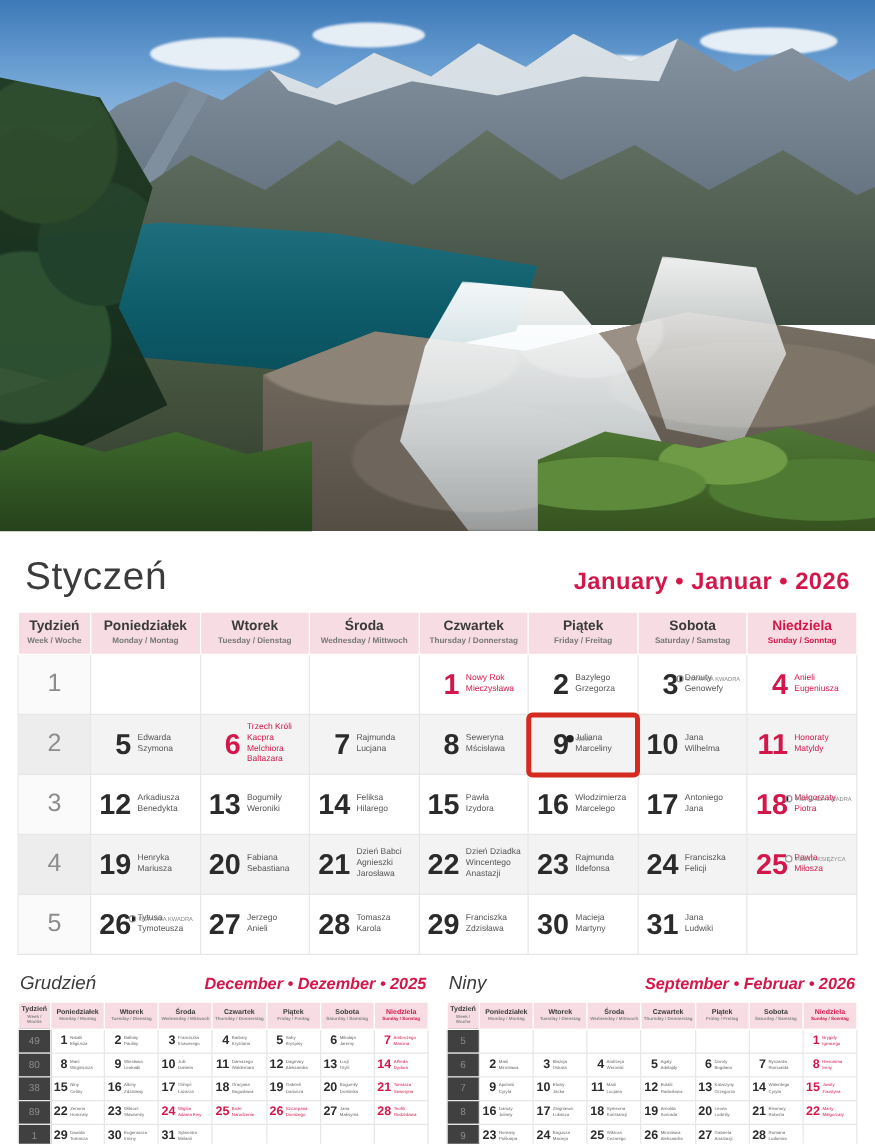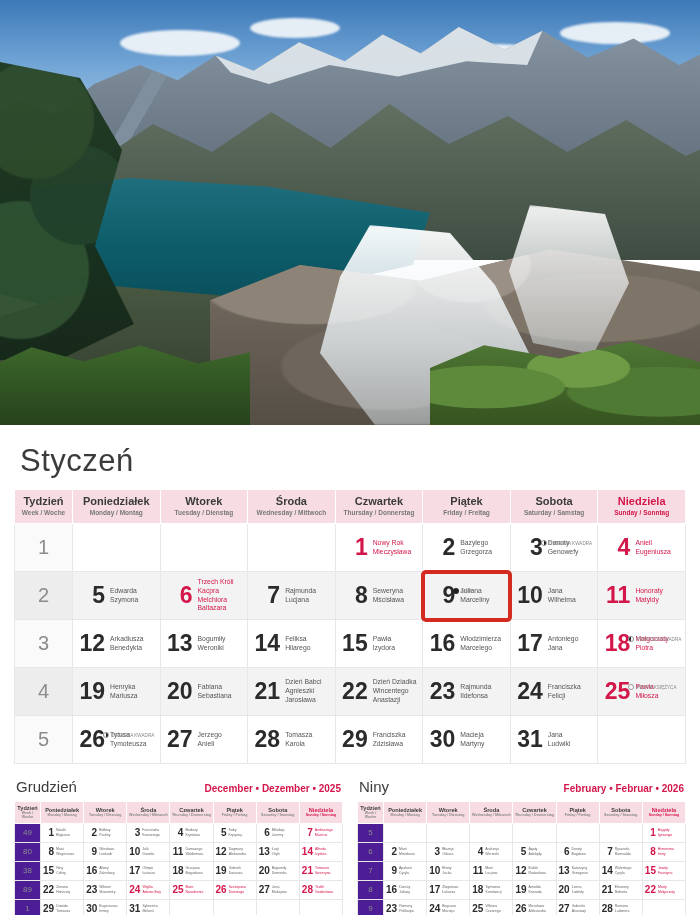--- a/index.html
+++ b/index.html
@@ -130,30 +130,30 @@
   .moon .dot.last { background:linear-gradient(to right,#fff 50%,#222 50%); border:1px solid #999; }
 
   .today-box {
     position:absolute; border:4px solid #d42a1f; border-radius:5px;
     pointer-events:none;
   }
 
   
   .minis { display:flex; gap:14px; padding:14px 14px 0 14px; }
   .mini { flex:1; }
-  .mini-head { display:flex; align-items:baseline; justify-content:space-between; padding:0 2px 6px 2px; }
+  .mini-head { display:flex; align-items:baseline; justify-content:space-between; padding:0 2px 6px 2px;font-style:italic; }
   .mini-pl { font-size:15px; color:#3b3b3b; }
-  .mini-other { font-size:10px; color:#d4174a; font-weight:bold; }
+  .mini-other { font-size:13px; color:#d4174a; font-weight:bold; }
   table.mgrid { width:100%; border-collapse:collapse; table-layout:fixed; }
   table.mgrid thead th { background:#f7dde3; border:1px solid #fff; padding:3px 1px; text-align:center; }
   .mdow-pl { font-size:5.6px; font-weight:bold; color:#3a3a3a; }
   .mdow-sub { font-size:3.6px; color:#888; line-height:1.2; }
   th.msun .mdow-pl, th.msun .mdow-sub { color:#d4174a; }
   table.mgrid td { border:1px solid #e7e7e7; height:19px; padding:0; vertical-align:middle; }
-  td.mwk { background:#4c1d95; text-align:center; color:#8c8c8c; font-size:8px; }
+  td.mwk { background:#404040; text-align:center; color:#8c8c8c; font-size:8px; }
   .mcell { display:flex; align-items:center; gap:2px; padding:0 2px; }
   .mnum { font-size:10px; font-weight:bold; color:#2b2b2b; min-width:11px; text-align:right; line-height:1; }
   .mnames { font-size:3.5px; color:#666; line-height:1.25; }
   .mred .mnum, .mred .mnames { color:#d4174a; }
 </style>
 </head>
 <body>
 
 <div class="page">
 
@@ -172,20 +172,21 @@
     <div class="rocks"></div>
     <div class="waterfall"></div>
     <div class="waterfall2"></div>
     <div class="greens"></div>
     <div class="foreground-bush"></div>
   </div>
 
   <div class="cal-main">
     <div class="month-head">
       <div class="month-pl">Styczeń</div>
+      <div class="month-other">January • Januar • 2026</div>
     </div>
     <table class="grid">
       <thead>
           <tr id="main-head">
             <th style="width:58px">
               <div class="dow-pl">Tydzień</div>
               <div class="dow-sub">Week / Woche</div>
             </th>
             <th class="">
               <div class="dow-pl">Poniedziałek</div>
@@ -869,21 +870,21 @@
               <td></td>
               <td></td>
               <td></td>
             </tr>
           </tbody>
       </table>
     </div>
     <div class="mini">
       <div class="mini-head">
         <div class="mini-pl">Niny</div>
-        <div class="mini-other">February • Februar • 2026</div>
+        <div class="mini-other">September • Februar • 2026</div>
       </div>
       <table class="mgrid">
         <thead>
             <tr id="mini1-head">
               <th style="width:26px">
                 <div class="mdow-pl">Tydzień</div>
                 <div class="mdow-sub">Week / Woche</div>
               </th>
               <th class="">
                 <div class="mdow-pl">Poniedziałek</div>

